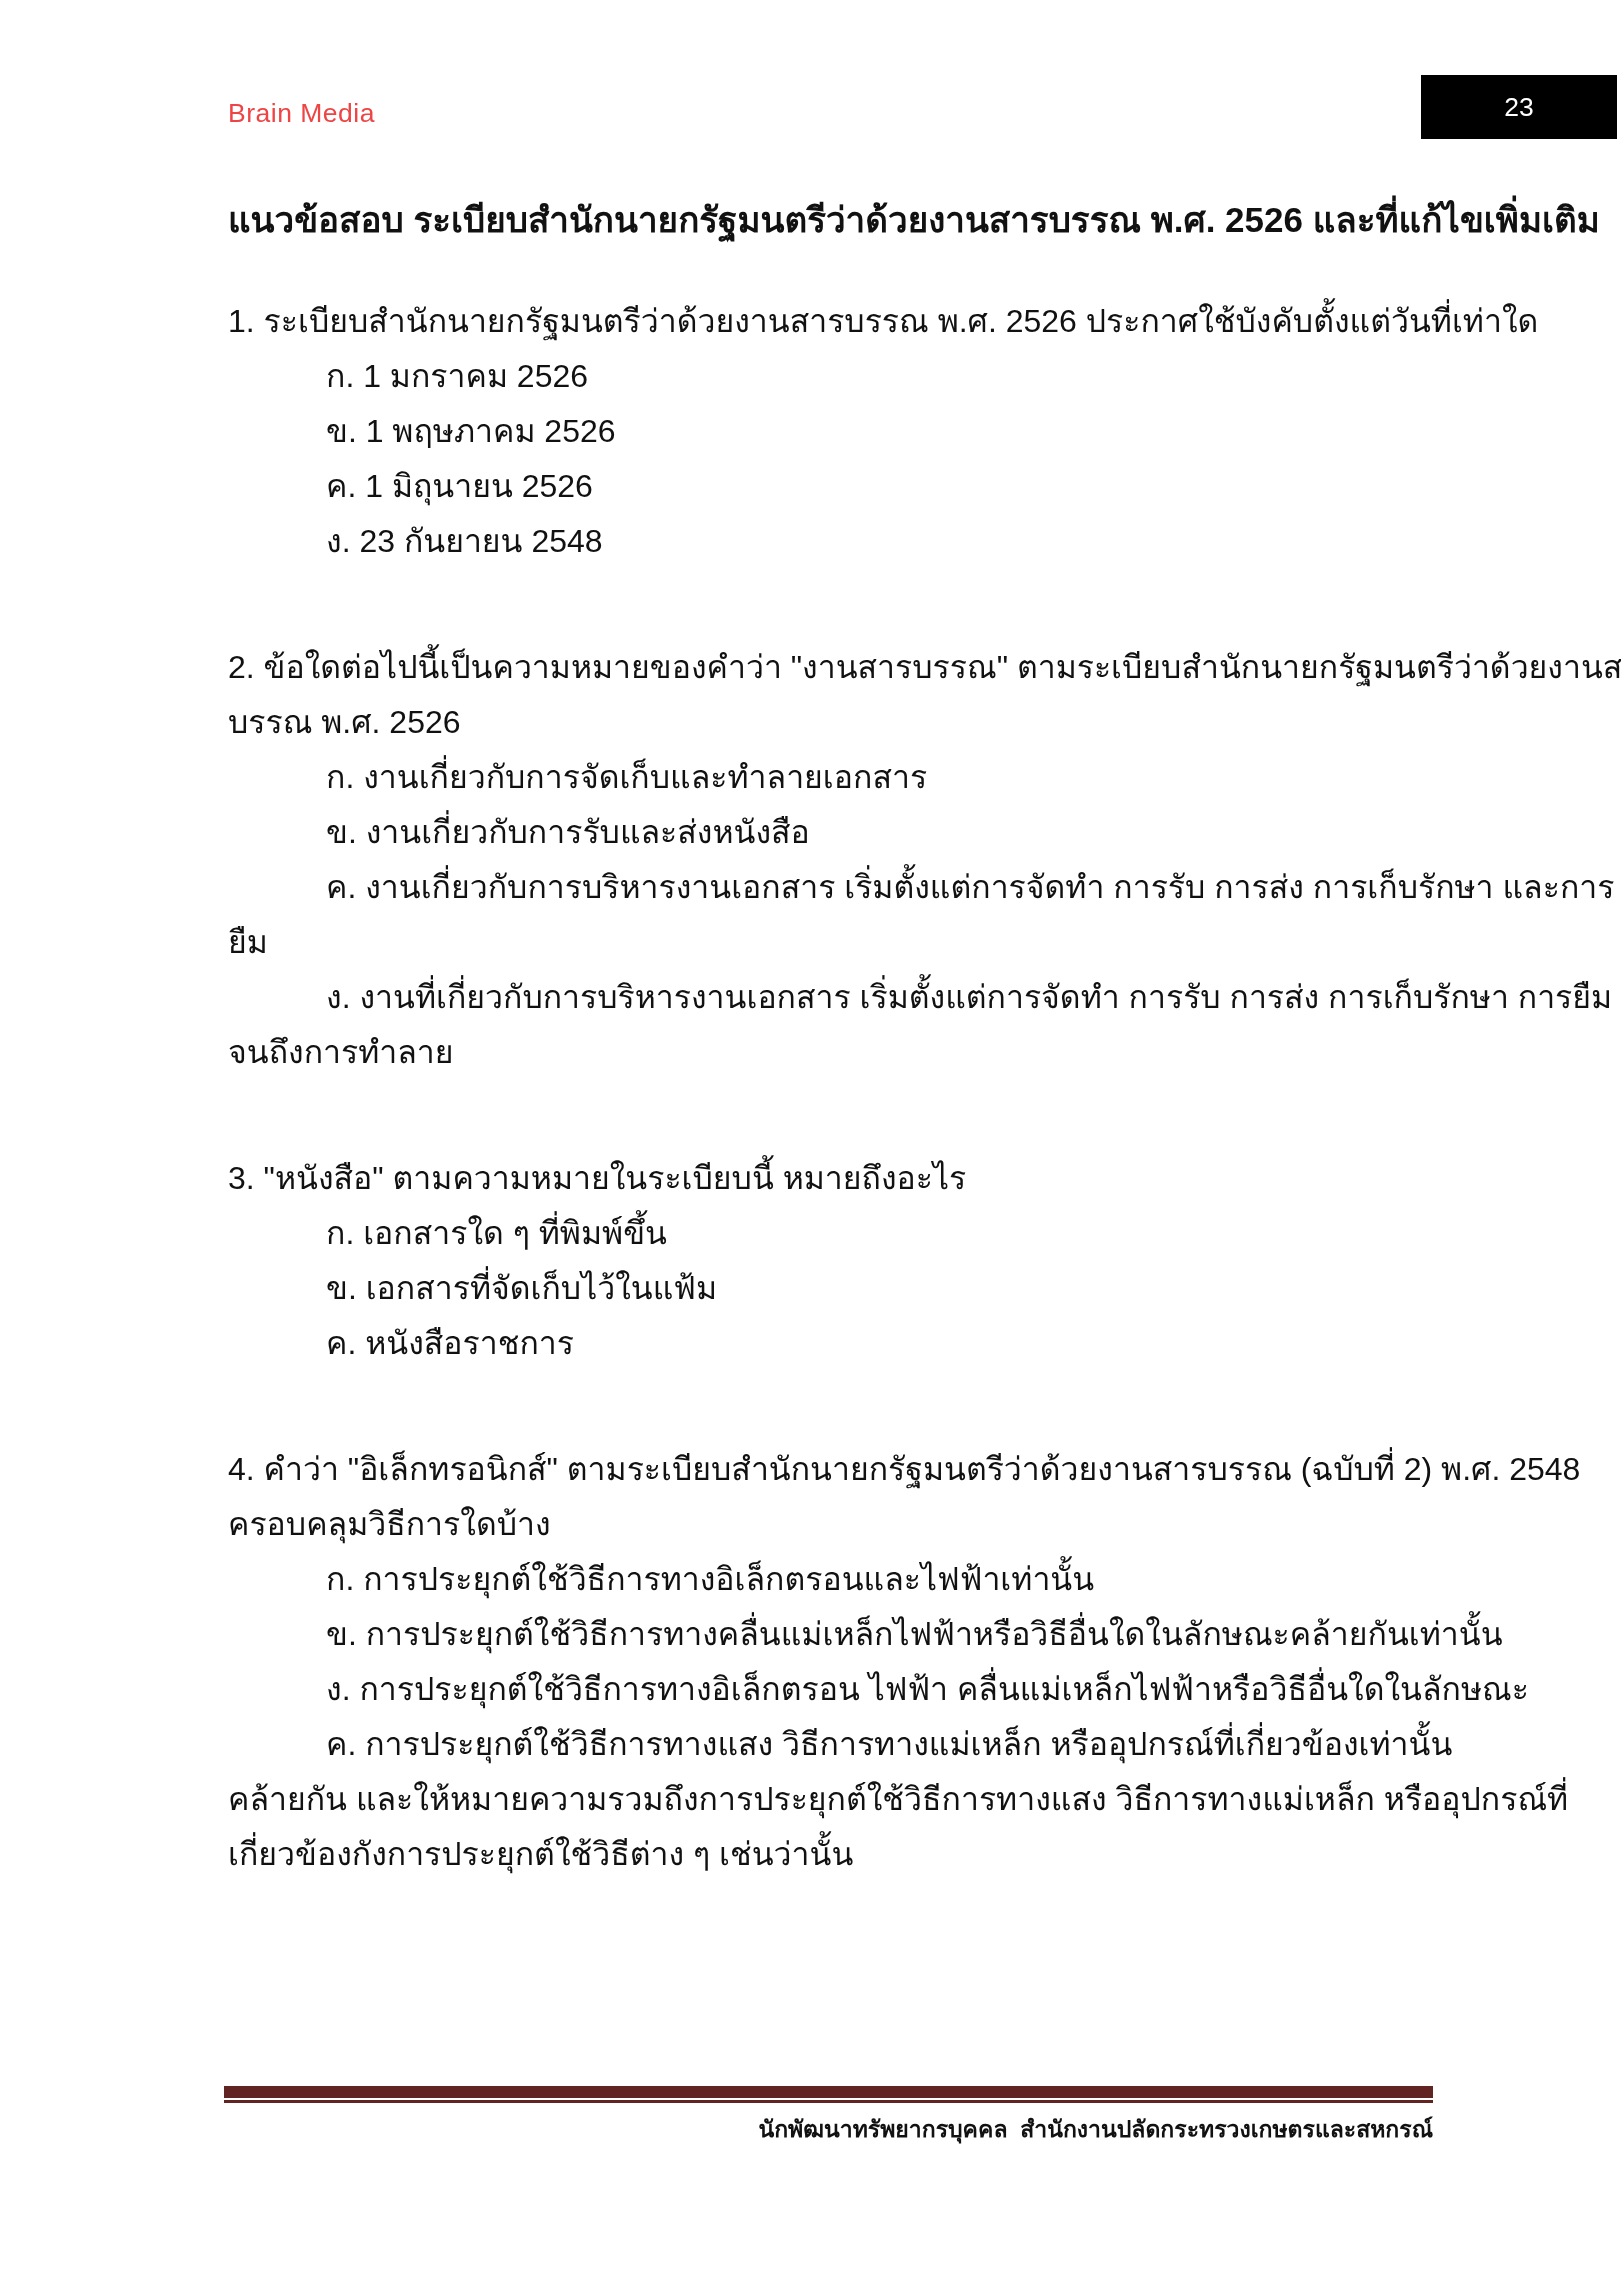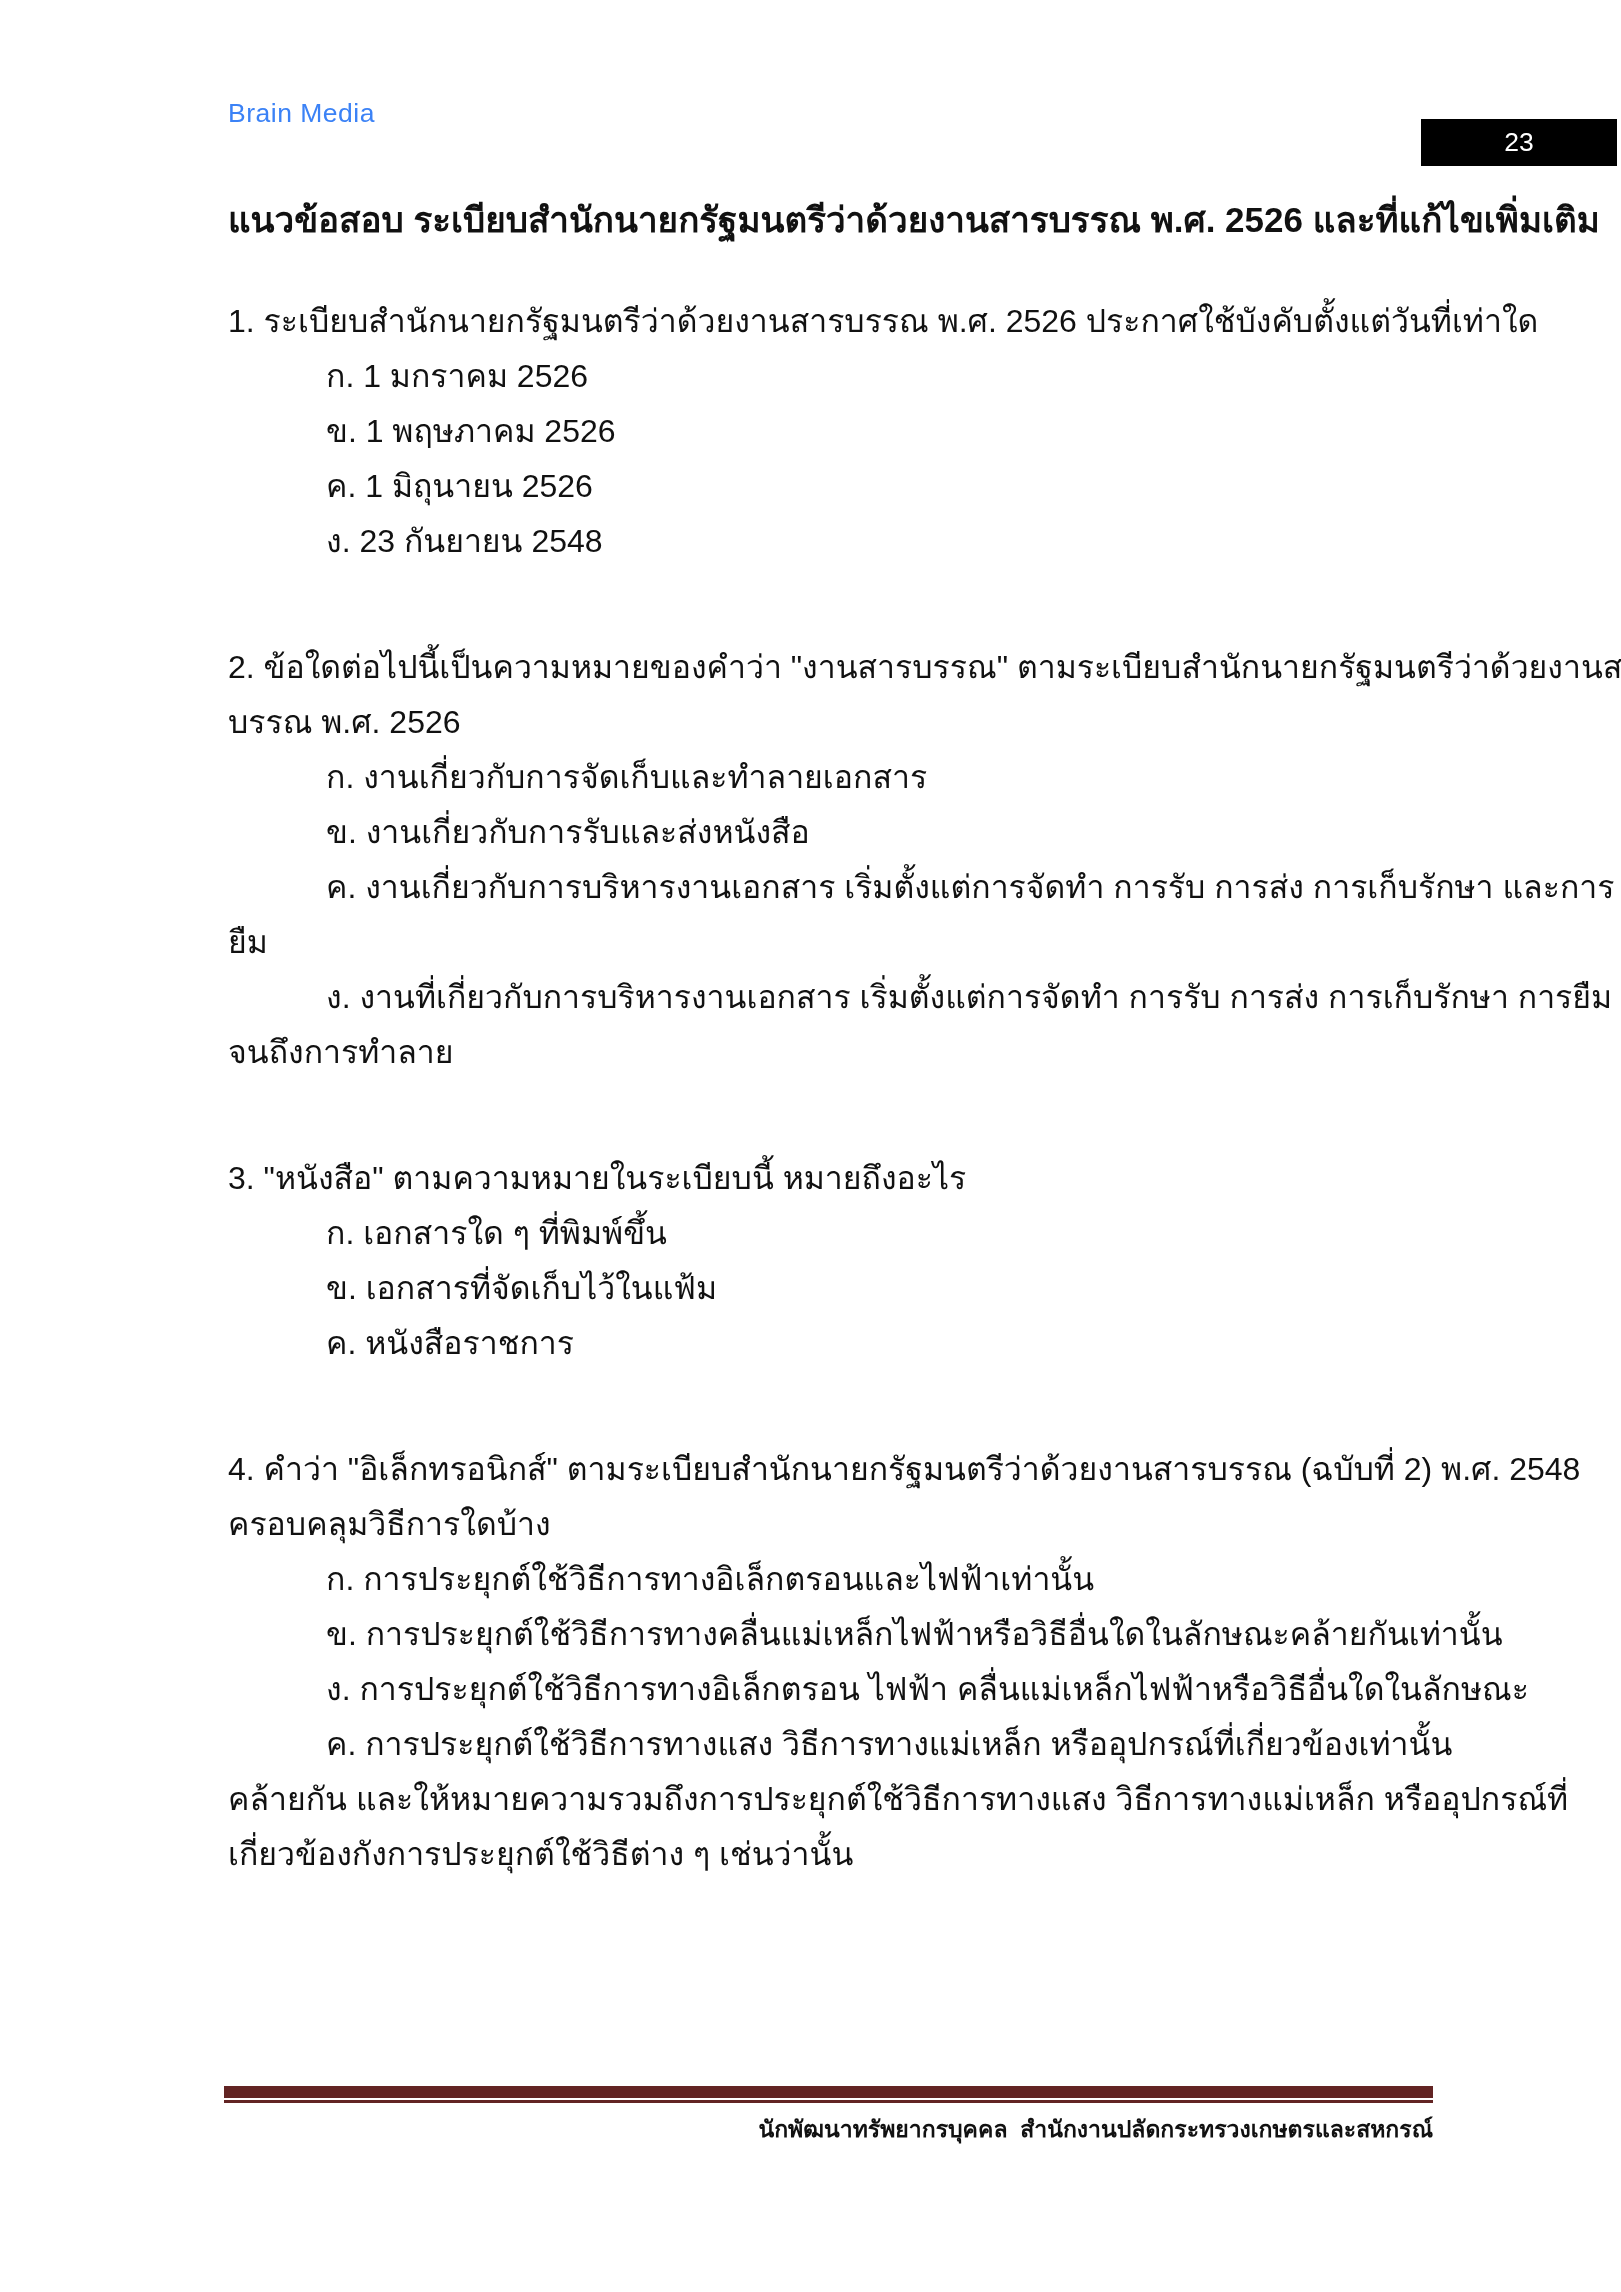--- a/index.html
+++ b/index.html
@@ -15,37 +15,36 @@
     background: #ffffff;
     font-family: "Liberation Sans", "DejaVu Sans", sans-serif;
     color: #111111;
     overflow: hidden;
   }
   .brand {
     position: absolute;
     left: 228px;
     top: 98px;
     font-size: 26.5px;
-    color: #3b82f6;
+    color: #ef4444;
     letter-spacing: 0.5px;
     text-align: center;
   }
   .page-num-box {
     position: absolute;
     left: 1421px;
     top: 75px;
     width: 196px;
-    height: 47px;
+    height: 64px;
     background: #000000;
     color: #ffffff;
     display: flex;
     align-items: center;
     justify-content: center;
     font-size: 26.5px;
-    margin-top: 44px;
   }
   .doc-title {
     position: absolute;
     left: 228px;
     top: 192px;
     width: 1166px;
     text-align: left;
     font-weight: bold;
     font-size: 35px;
     white-space: nowrap;

